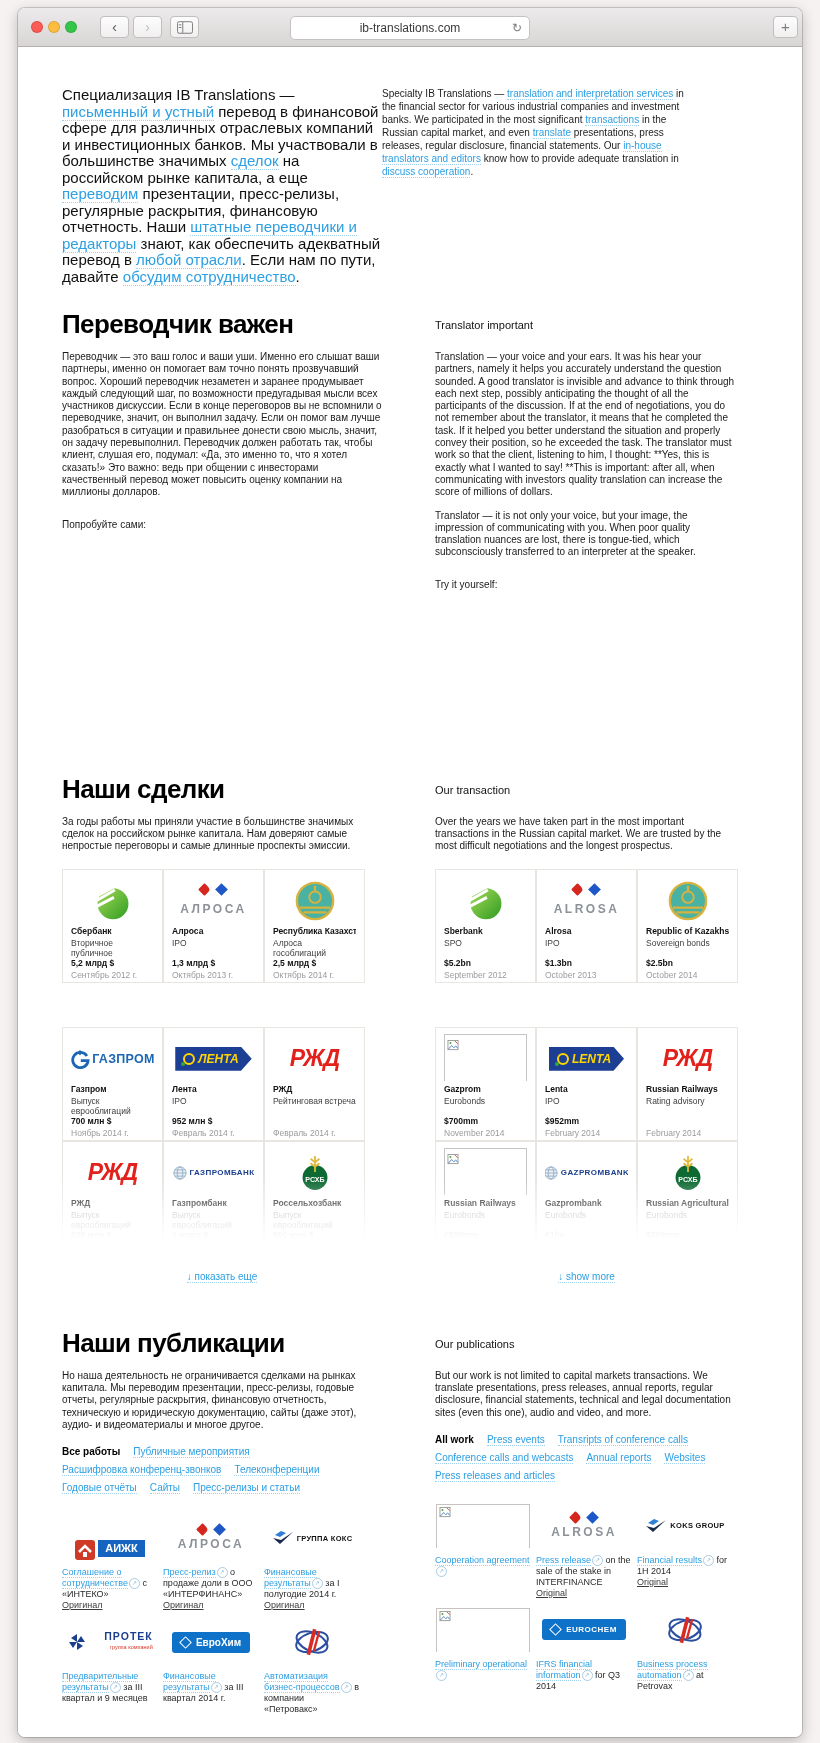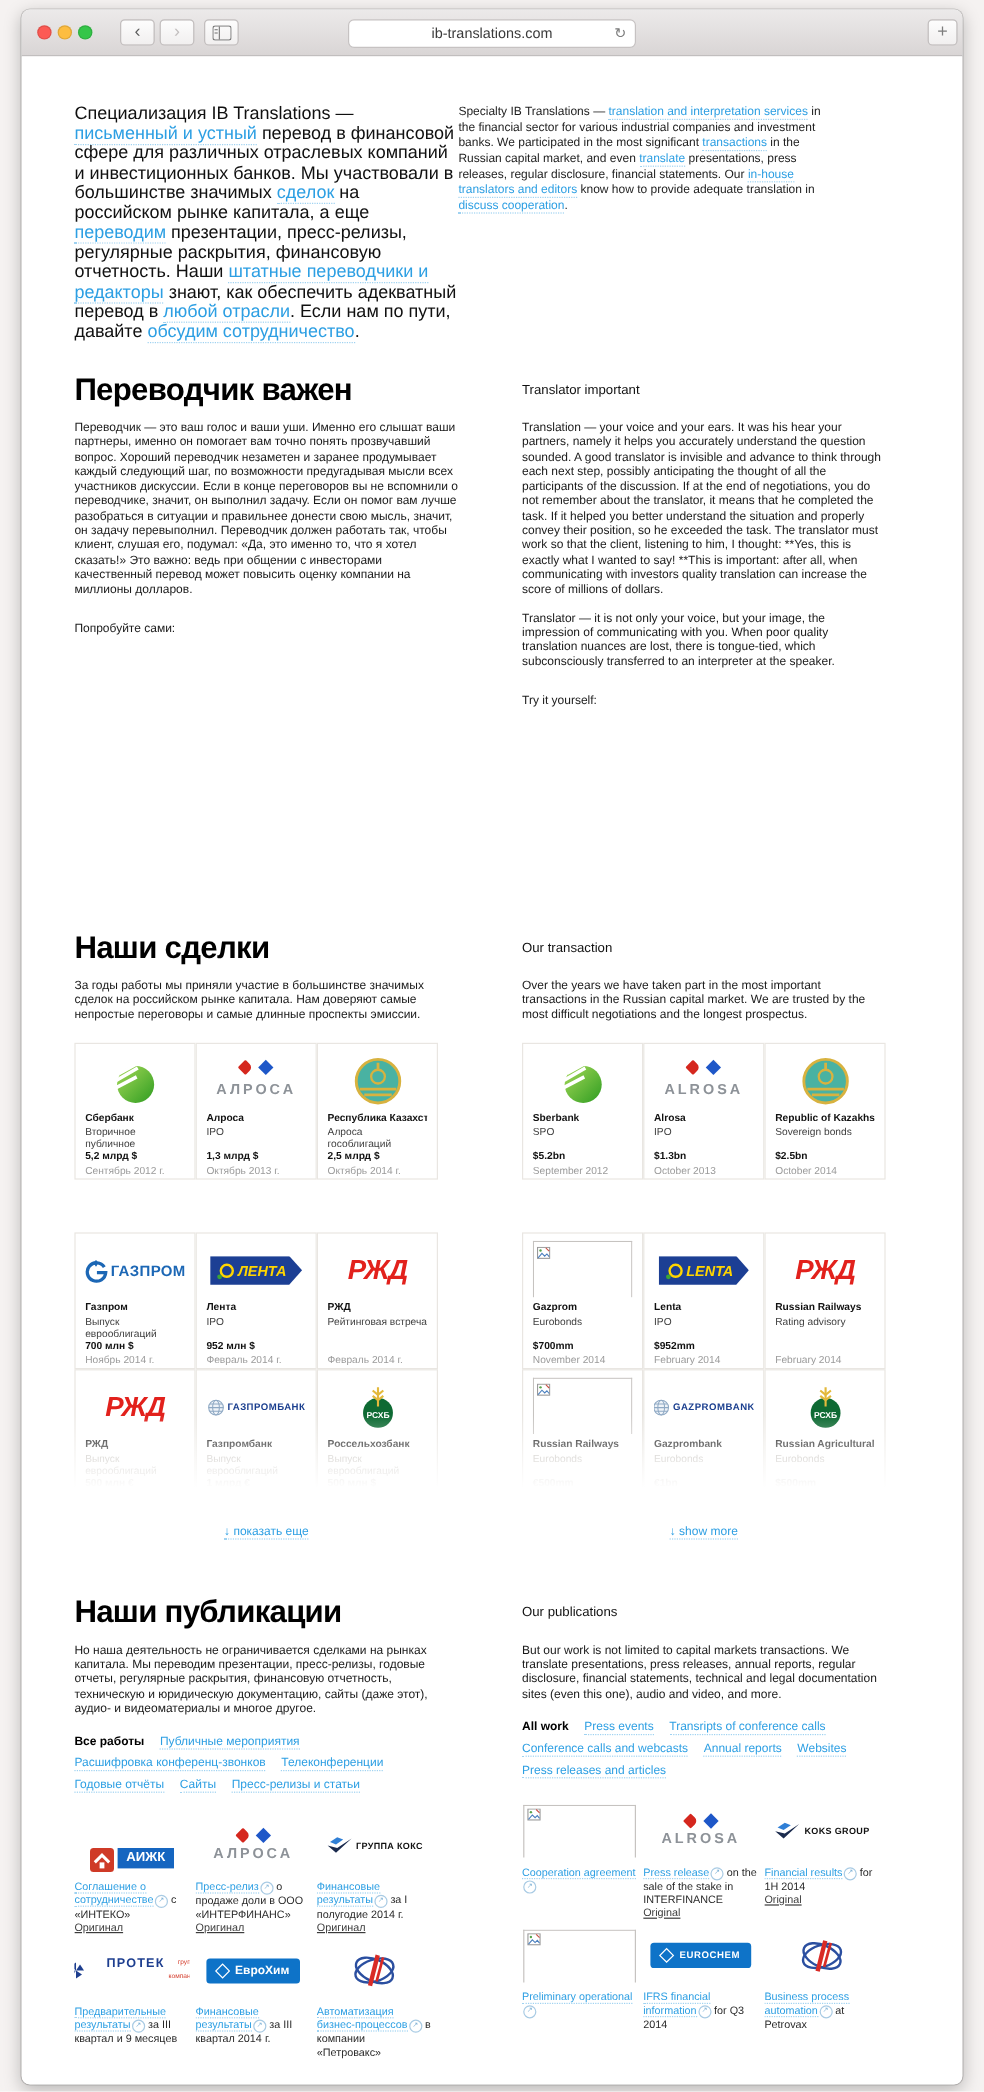--- a/index.html
+++ b/index.html
@@ -99,21 +99,21 @@
   .len-o{width:8px;height:8px;border:2px solid #ffd500;border-radius:50%;display:inline-block;position:relative;flex:none;}
   .len-o::after{content:"";position:absolute;width:4px;height:4px;background:#3aa435;border-radius:50%;left:-4px;bottom:-3px;}
   .rzd{color:#e2211c;font-weight:bold;font-style:italic;font-size:23px;letter-spacing:-1px;}
   .gpb{display:flex;align-items:center;gap:3px;}
   .gpb-w{color:#1b3f8f;font-weight:bold;font-size:8px;letter-spacing:.4px;}
   .aizhk{display:flex;align-items:flex-start;margin-top:24px;}
   .aizhk-w{background:#1565c0;color:#fff;font-weight:bold;font-size:11px;padding:3px 7px;margin-left:3px;font-style:normal;}
   .koks{display:flex;align-items:center;gap:3px;}
   .koks-w{color:#111;font-weight:bold;font-size:7.5px;letter-spacing:.3px;white-space:nowrap;}
   .protek{display:flex;align-items:center;gap:3px;}
-  .pro-t{display:flex;flex-direction:row;margin-left:14px;}
+  .pro-t{display:flex;flex-direction:column;margin-left:14px;}
   .pro-w{color:#1d3e8f;font-weight:bold;font-size:10.5px;letter-spacing:1px;font-style:normal;}
   .pro-s{color:#d43b2a;font-size:5.5px;font-style:normal;text-align:right;}
   .euro{background:#0e73c8;color:#fff;border-radius:3px;padding:5px 9px;display:inline-flex;align-items:center;}
   .euro-w{font-weight:bold;font-size:10px;font-style:normal;white-space:nowrap;}
   .eu-d{width:7px;height:7px;border:1.5px solid #fff;transform:rotate(45deg);display:inline-block;margin-right:6px;flex:none;}
   .tile-broken{width:100%;height:46px;border:1px solid #c6c3c0;border-bottom:none;position:relative;align-self:flex-start;}
   .pub-broken{width:92px;height:62px;border:1px solid #c6c3c0;border-bottom:none;position:relative;align-self:flex-start;}
   .bimg{position:absolute;left:2px;top:2px;width:12px;height:11px;display:block;}
 </style>
 </head>

